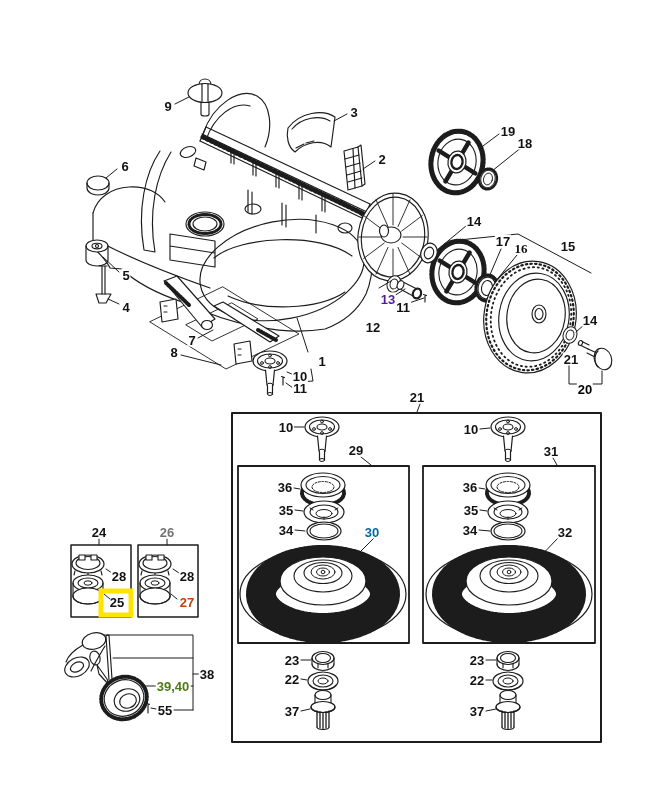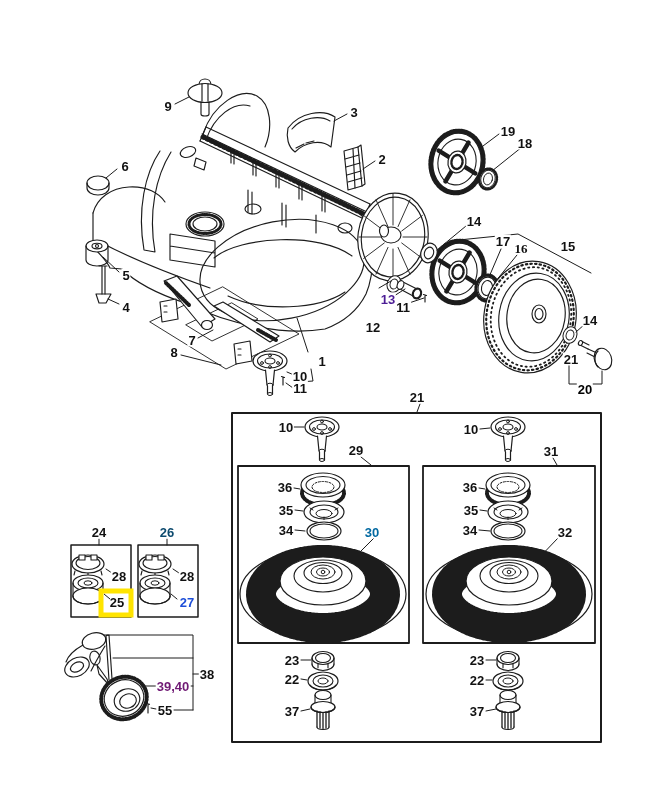--- a/index.html
+++ b/index.html
@@ -415,27 +415,27 @@
       <div class="callout" style="left: 403px; top: 307px; color: rgb(17, 17, 17);">11</div>
       <div class="callout" style="left: 192px; top: 340px; color: rgb(17, 17, 17);">7</div>
       <div class="callout" style="left: 174px; top: 352px; color: rgb(17, 17, 17);">8</div>
       <div class="callout" style="left: 322px; top: 361px; color: rgb(17, 17, 17);">1</div>
       <div class="callout" style="left: 300px; top: 376px; color: rgb(17, 17, 17);">10</div>
       <div class="callout" style="left: 300px; top: 388px; color: rgb(17, 17, 17);">11</div>
       <div class="callout" style="left: 590px; top: 320px; color: rgb(17, 17, 17);">14</div>
       <div class="callout" style="left: 571px; top: 359px; color: rgb(17, 17, 17);">21</div>
       <div class="callout" style="left: 585px; top: 389px; color: #000000;">20</div>
       <div class="callout" style="left: 99px; top: 532px; color: rgb(17, 17, 17);">24</div>
-      <div class="callout" style="left: 167px; top: 532px; color: #0c4a6e; text-align: center;">26</div>
+      <div class="callout" style="left: 167px; top: 532px; color: #737373; text-align: center;">26</div>
       <div class="callout" style="left: 119px; top: 576px; color: rgb(17, 17, 17);">28</div>
       <div class="callout highlight" style="left: 117px; top: 602px; color: rgb(17, 17, 17);">25</div>
       <div class="callout" style="left: 187px; top: 576px; color: rgb(17, 17, 17);">28</div>
-      <div class="callout" style="left: 187px; top: 602px; color: #1d4ed8;">27</div>
+      <div class="callout" style="left: 187px; top: 602px; color: #c2410c;">27</div>
       <div class="callout" style="left: 207px; top: 674px; color: rgb(17, 17, 17);">38</div>
-      <div class="callout" style="left: 173px; top: 686px; color: #701a75;">39,40</div>
+      <div class="callout" style="left: 173px; top: 686px; color: #4d7c0f;">39,40</div>
       <div class="callout" style="left: 165px; top: 710px; color: rgb(17, 17, 17);">55</div>
       <div class="callout" style="left: 417px; top: 397px; color: rgb(17, 17, 17);">21</div>
       <div class="callout" style="left: 286px; top: 427px; color: rgb(17, 17, 17);">10</div>
       <div class="callout" style="left: 356px; top: 450px; color: rgb(17, 17, 17);">29</div>
       <div class="callout" style="left: 285px; top: 487px; color: rgb(17, 17, 17);">36</div>
       <div class="callout" style="left: 286px; top: 510px; color: rgb(17, 17, 17);">35</div>
       <div class="callout" style="left: 286px; top: 530px; color: rgb(17, 17, 17);">34</div>
       <div class="callout" style="left: 372px; top: 532px; color: #0369a1;">30</div>
       <div class="callout" style="left: 471px; top: 429px; color: rgb(17, 17, 17);">10</div>
       <div class="callout" style="left: 551px; top: 451px; color: rgb(17, 17, 17);">31</div>

